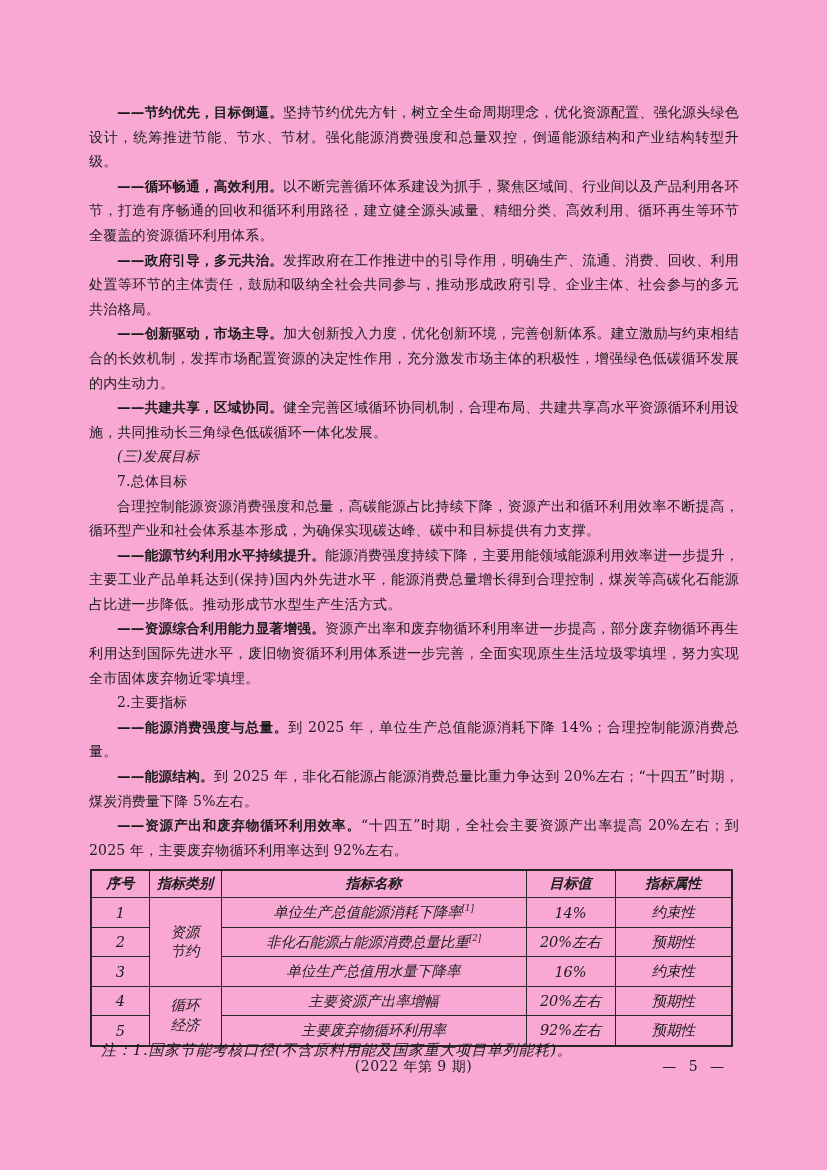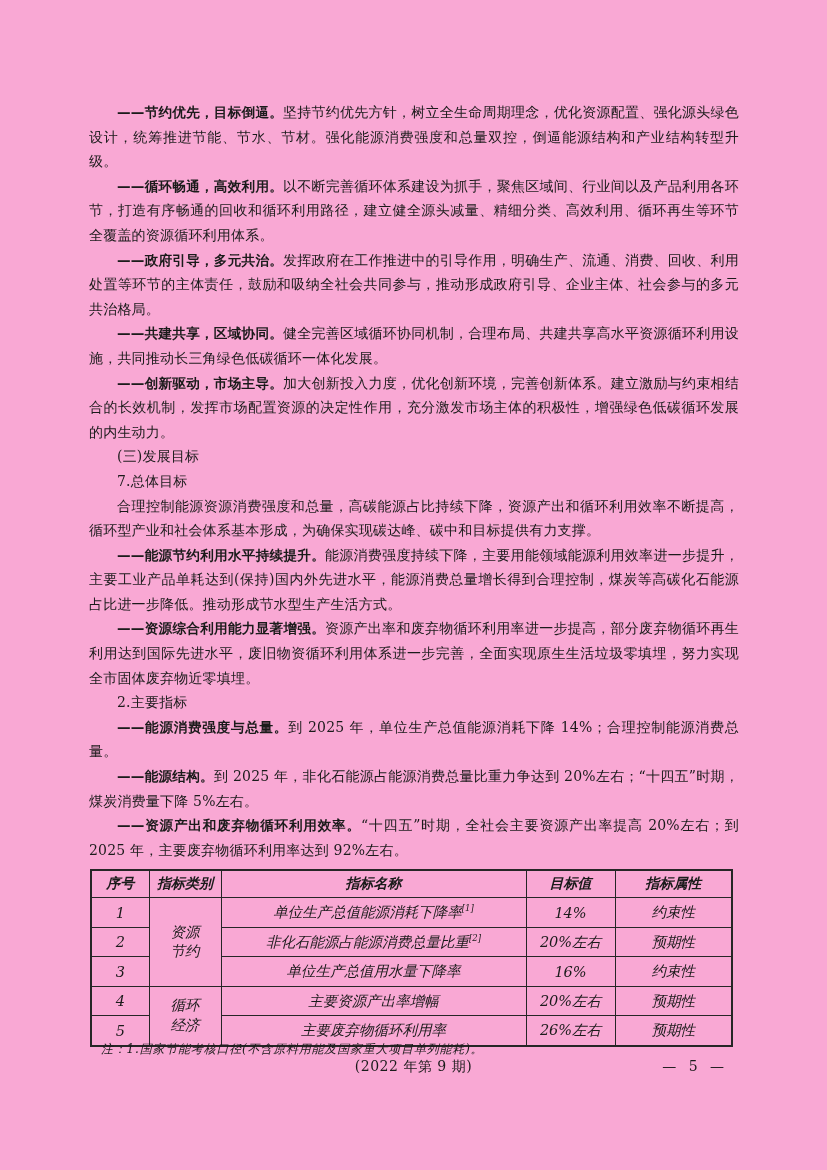--- a/index.html
+++ b/index.html
@@ -8,21 +8,21 @@
     font-family:"DejaVu Serif","Liberation Serif",serif;
     -webkit-font-smoothing:antialiased;
   }
   .page{position:relative;width:827px;height:1170px;background:#f9a8d4;overflow:hidden;}
   .content{position:absolute;left:89px;top:100px;width:650px;}
   .content p{
     margin:0;font-size:14px;line-height:24.6px;
     text-align:justify;text-justify:inter-character;
     text-indent:2em;letter-spacing:0.2px;
   }
-  .content p.kai{}
+  .content p.kai{font-style:italic;}
   .lead{
     font-weight:700;
     font-family:"DejaVu Sans","Liberation Sans",sans-serif;
     font-size:13.6px;letter-spacing:0.2px;
   }
   table.ind{
     border-collapse:collapse;table-layout:fixed;
     width:641px;margin-top:7px;margin-left:1px;
     border:2px solid #262626;
   }
@@ -34,42 +34,42 @@
     height:26px;font-weight:700;
     font-family:"DejaVu Sans","Liberation Sans",sans-serif;
     font-size:14px;
   }
   table.ind tbody td{height:28.5px;}
   td.name{text-align:left;padding-left:12px;}
   td.group-cell{white-space:pre-line;line-height:1.35;}
   sup{font-size:8.5px;vertical-align:super;line-height:0;}
   .note{
     position:absolute;left:101px;top:1041px;width:640px;
-    font-size:12px;font-style:italic;letter-spacing:0.8px;
+    font-size:15px;font-style:italic;letter-spacing:0.8px;
   }
   .footer-issue{
     position:absolute;left:0;top:1058px;width:827px;
     text-align:center;font-size:14px;letter-spacing:0.5px;
   }
   .footer-page{
     position:absolute;top:1058px;right:99px;
     font-size:14px;letter-spacing:4px;white-space:pre;
   }
 </style>
 </head>
 <body>
 
 <div class="page">
   <div class="content">
     <div id="paragraphs">
         <p><span class="lead">——节约优先，目标倒逼。</span>坚持节约优先方针，树立全生命周期理念，优化资源配置、强化源头绿色设计，统筹推进节能、节水、节材。强化能源消费强度和总量双控，倒逼能源结构和产业结构转型升级。</p>
         <p><span class="lead">——循环畅通，高效利用。</span>以不断完善循环体系建设为抓手，聚焦区域间、行业间以及产品利用各环节，打造有序畅通的回收和循环利用路径，建立健全源头减量、精细分类、高效利用、循环再生等环节全覆盖的资源循环利用体系。</p>
         <p><span class="lead">——政府引导，多元共治。</span>发挥政府在工作推进中的引导作用，明确生产、流通、消费、回收、利用处置等环节的主体责任，鼓励和吸纳全社会共同参与，推动形成政府引导、企业主体、社会参与的多元共治格局。</p>
+        <p><span class="lead">——创新驱动，市场主导。</span>加大创新投入力度，优化创新环境，完善创新体系。建立激励与约束相结合的长效机制，发挥市场配置资源的决定性作用，充分激发市场主体的积极性，增强绿色低碳循环发展的内生动力。</p>
         <p><span class="lead">——共建共享，区域协同。</span>健全完善区域循环协同机制，合理布局、共建共享高水平资源循环利用设施，共同推动长三角绿色低碳循环一体化发展。</p>
-        <p><span class="lead">——创新驱动，市场主导。</span>加大创新投入力度，优化创新环境，完善创新体系。建立激励与约束相结合的长效机制，发挥市场配置资源的决定性作用，充分激发市场主体的积极性，增强绿色低碳循环发展的内生动力。</p>
         <p class="kai">(三)发展目标</p>
         <p>7.总体目标</p>
         <p>合理控制能源资源消费强度和总量，高碳能源占比持续下降，资源产出和循环利用效率不断提高，循环型产业和社会体系基本形成，为确保实现碳达峰、碳中和目标提供有力支撑。</p>
         <p><span class="lead">——能源节约利用水平持续提升。</span>能源消费强度持续下降，主要用能领域能源利用效率进一步提升，主要工业产品单耗达到(保持)国内外先进水平，能源消费总量增长得到合理控制，煤炭等高碳化石能源占比进一步降低。推动形成节水型生产生活方式。</p>
         <p><span class="lead">——资源综合利用能力显著增强。</span>资源产出率和废弃物循环利用率进一步提高，部分废弃物循环再生利用达到国际先进水平，废旧物资循环利用体系进一步完善，全面实现原生生活垃圾零填埋，努力实现全市固体废弃物近零填埋。</p>
         <p>2.主要指标</p>
         <p><span class="lead">——能源消费强度与总量。</span>到 2025 年，单位生产总值能源消耗下降 14%；合理控制能源消费总量。</p>
         <p><span class="lead">——能源结构。</span>到 2025 年，非化石能源占能源消费总量比重力争达到 20%左右；“十四五”时期，煤炭消费量下降 5%左右。</p>
         <p><span class="lead">——资源产出和废弃物循环利用效率。</span>“十四五”时期，全社会主要资源产出率提高 20%左右；到 2025 年，主要废弃物循环利用率达到 92%左右。</p>
       </div>
@@ -116,21 +116,21 @@
             <td>4</td>
             <td class="group-cell" rowspan="2">循环
 经济</td>
             <td class="name">主要资源产出率增幅</td>
             <td>20%左右</td>
             <td>预期性</td>
           </tr>
           <tr>
             <td>5</td>
             <td class="name">主要废弃物循环利用率</td>
-            <td>26%左右</td>
+            <td>92%左右</td>
             <td>预期性</td>
           </tr>
         </tbody>
     </table>
   </div>
 
   <div class="note">注：1.国家节能考核口径(不含原料用能及国家重大项目单列能耗)。</div>
   <div class="footer-issue">(2022 年第 9 期)</div>
   <div class="footer-page">— 5 —</div>
 </div>

